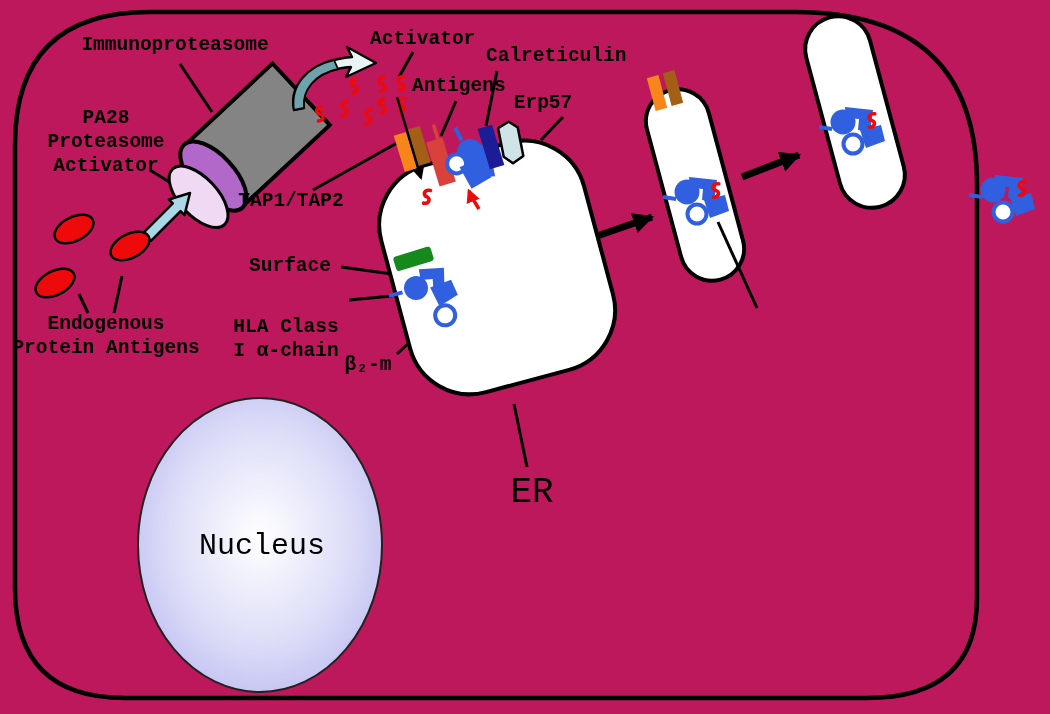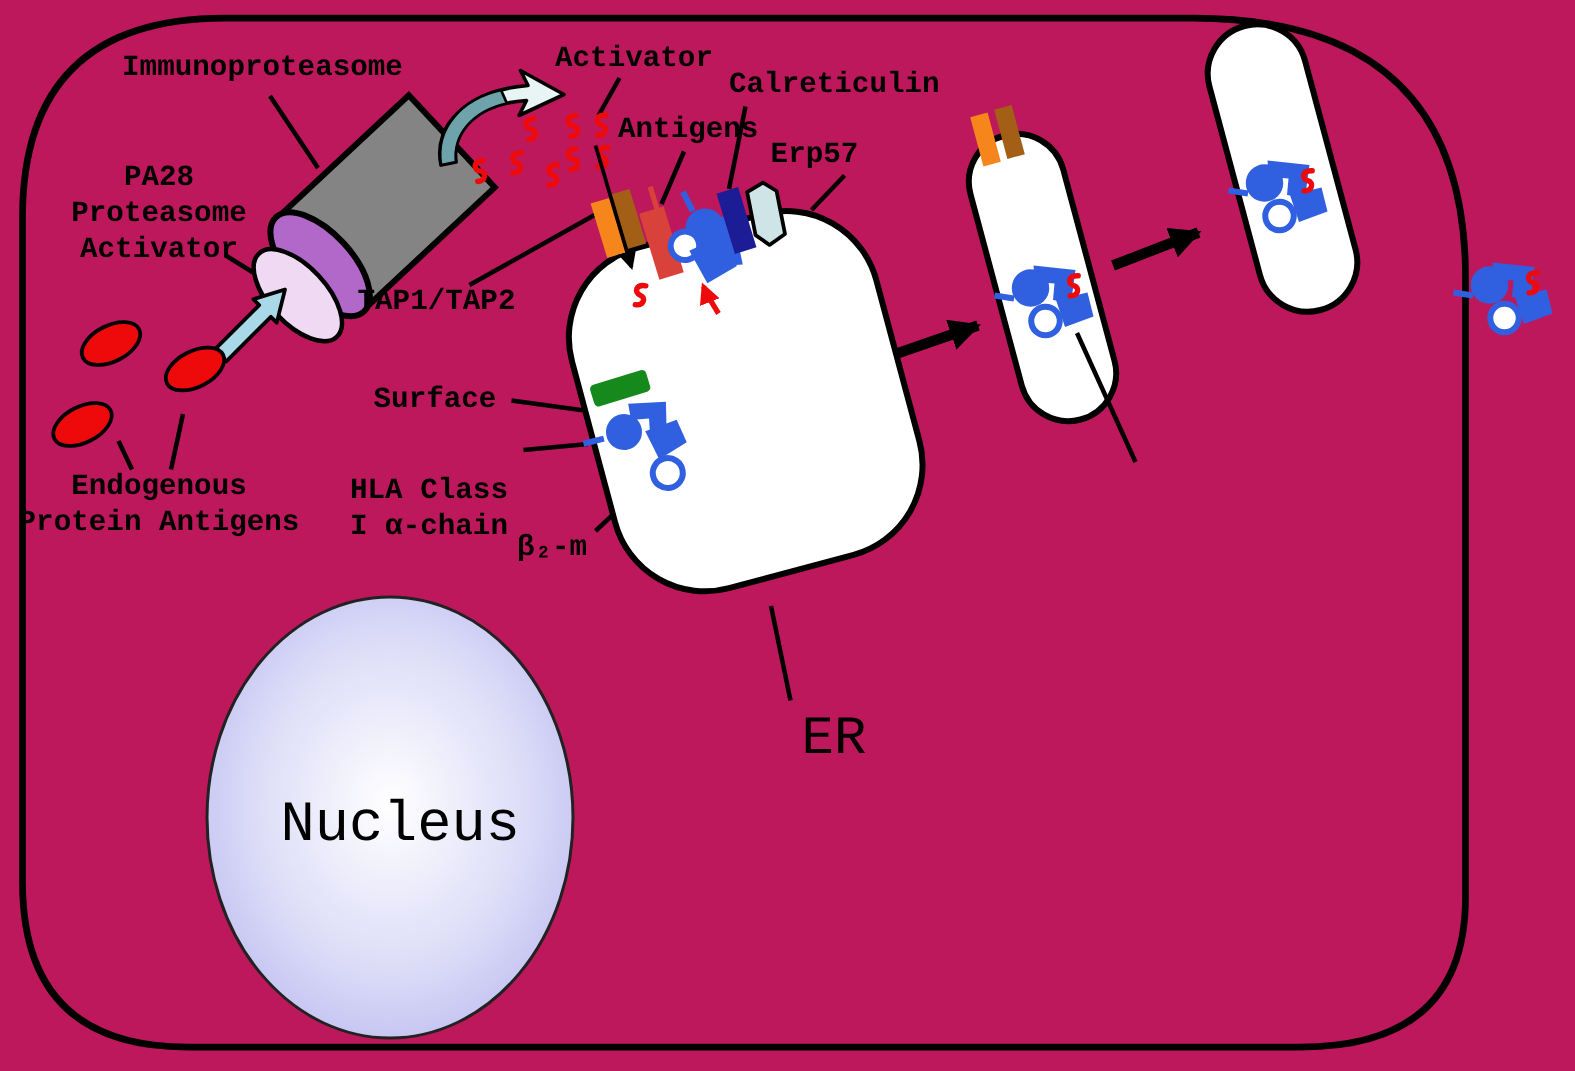--- a/index.html
+++ b/index.html
@@ -182,16 +182,16 @@
 Protein Antigens</div>
 <div class="label" style="left:370px;top:28px;width:100px;">Activator</div>
 <div class="label" style="left:412px;top:75px;width:88px;">Antigens</div>
 <div class="label" style="left:486px;top:45px;width:128px;text-align:right;">Calreticulin</div>
 <div class="label" style="left:506px;top:92px;width:74px;">Erp57</div>
 <div class="label" style="left:232px;top:190px;width:118px;">TAP1/TAP2</div>
 <div class="label" style="left:241px;top:255px;width:98px;">Surface</div>
 <div class="label" style="left:227px;top:291px;width:118px;margin-top:25px;">HLA Class
 I α-chain</div>
 <div class="label" style="left:339px;top:354px;width:58px;">β₂-m</div>
-<div class="label plain" style="left:500px;top:471px;width:64px;font-size:36px;margin-left:24px;">ER</div>
-<div class="label plain" style="left:187px;top:528px;width:150px;font-size:38px;">Nucleus</div>
+<div class="label plain" style="left:500px;top:471px;width:64px;font-size:36px;">ER</div>
+<div class="label plain" style="left:187px;top:528px;width:150px;font-size:30px;">Nucleus</div>
 
 </div>
 
 </body></html>

